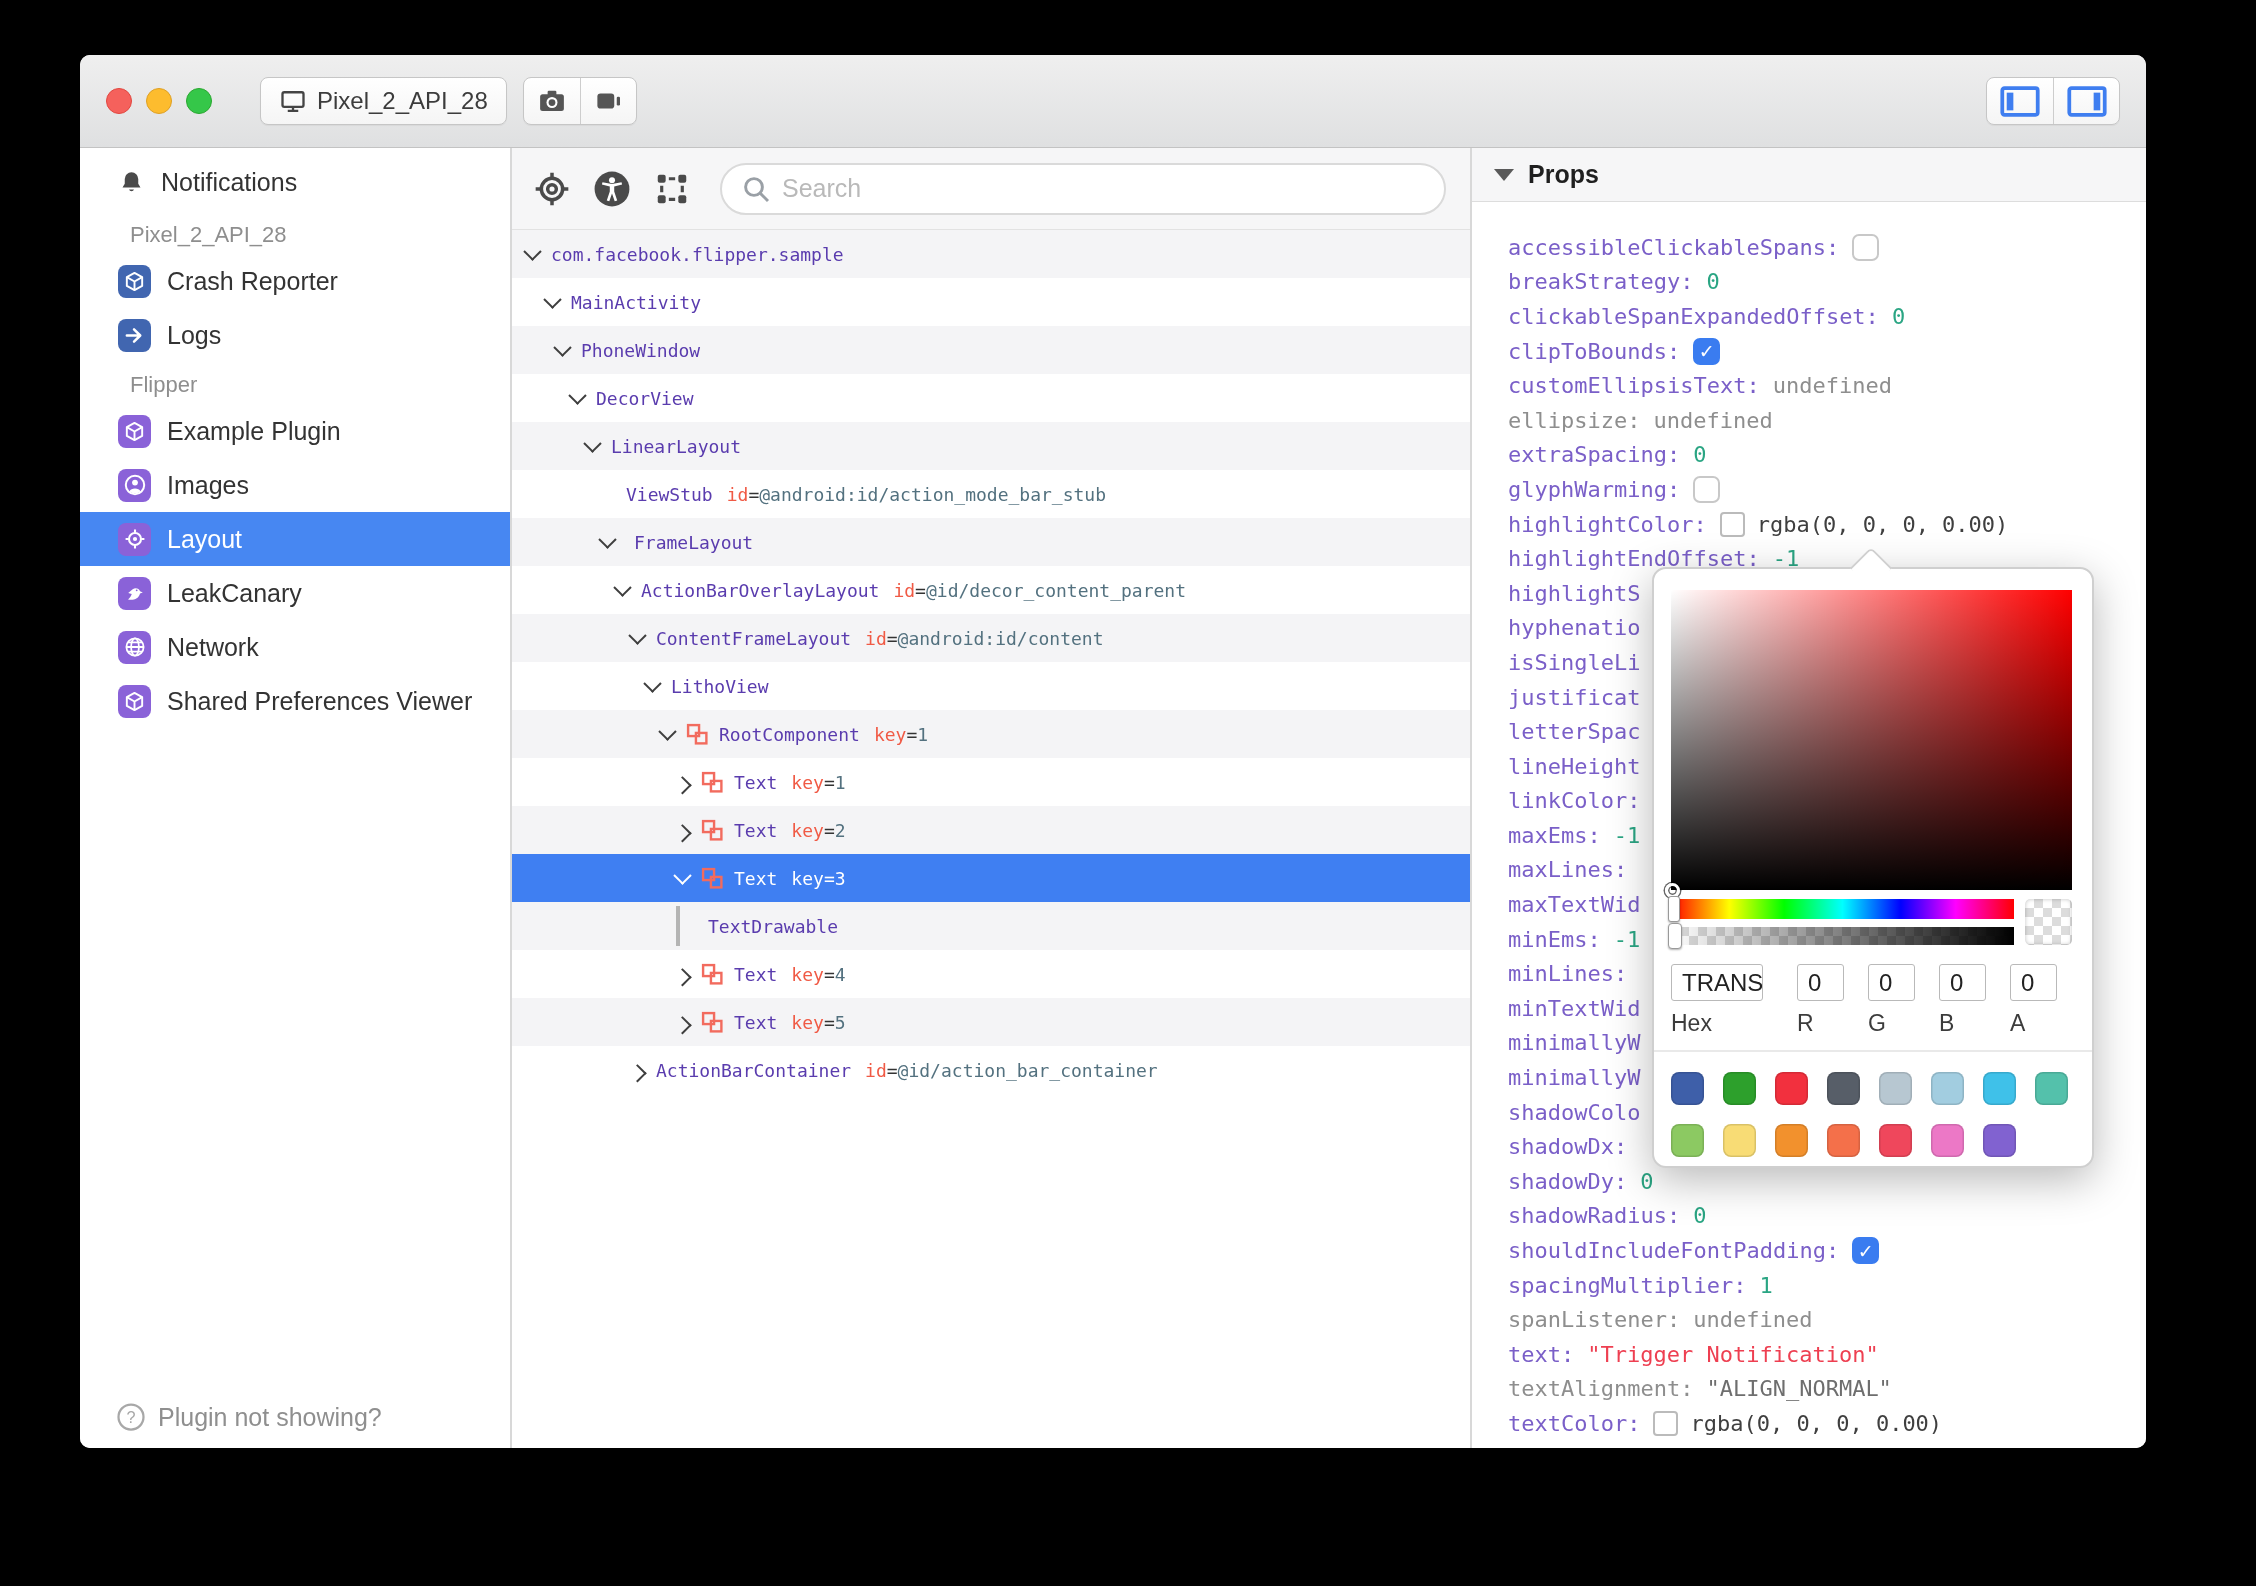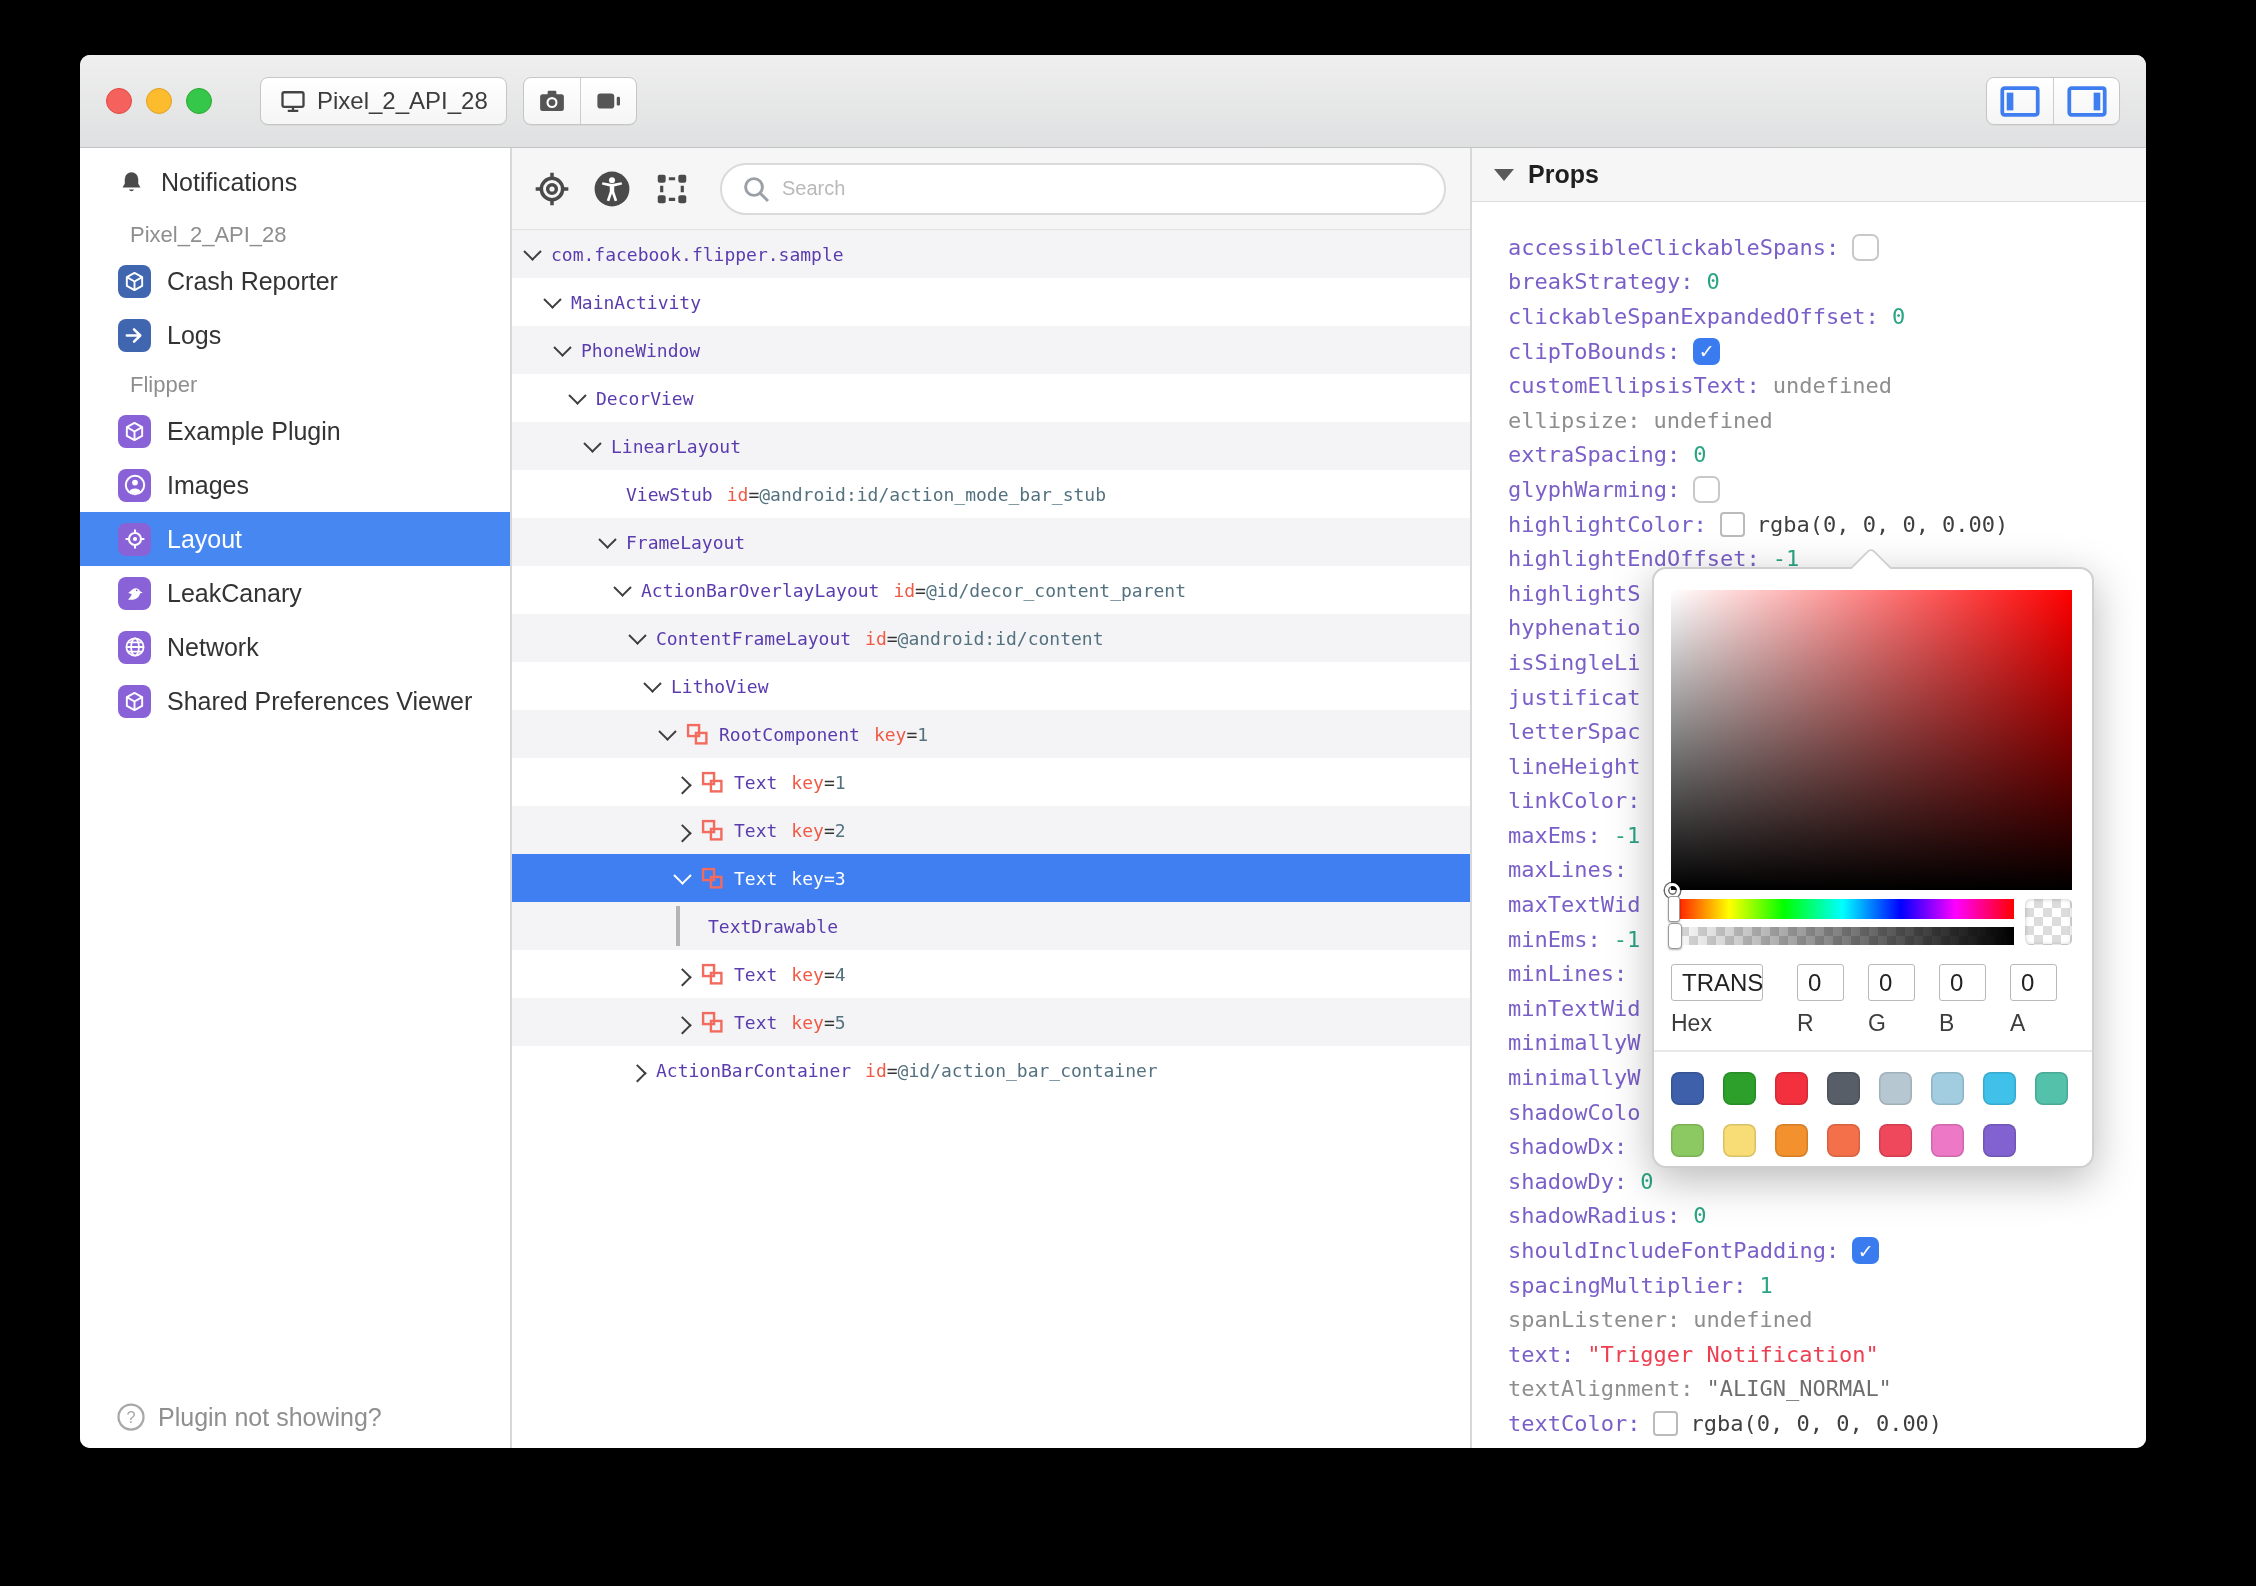--- a/index.html
+++ b/index.html
@@ -49,21 +49,21 @@
   .side-row.sel { background:#4787f2; color:#fff; }
   .side-footer { position:absolute; left:36px; bottom:16px; display:flex; align-items:center; gap:12px; font-size:25px; color:#8f8f8f; }
 
   
   .center { width:960px; flex:none; border-right:2px solid #d8d8d8; display:flex; flex-direction:column; background:#fff; }
   .toolbar { height:82px; flex:none; background:#f6f6f7; border-bottom:1.5px solid #e2e2e2;
              display:flex; align-items:center; padding:0 24px 0 14px; gap:8px; }
   .tool-icon { width:52px; height:52px; display:flex; align-items:center; justify-content:center; background:transparent; border:none; }
   .search { flex:1; height:52px; margin-left:14px; background:#fff; border:2px solid #dadada; border-radius:26px;
             display:flex; align-items:center; padding:0 18px; gap:10px; }
-  .search input { border:none; outline:none; flex:1; font-size:20px; color:#0f766e; background:transparent; font-family:"Liberation Sans",sans-serif; }
+  .search input { border:none; outline:none; flex:1; font-size:25px; color:#0f766e; background:transparent; font-family:"Liberation Sans",sans-serif; }
   .search input::placeholder { color:#b9b9b9; }
 
   .tree { flex:1; overflow:hidden; font-family:"DejaVu Sans Mono", monospace; font-size:18px; }
   .trow { height:48px; display:flex; align-items:center; white-space:nowrap; }
   .trow.alt { background:#f4f4f6; }
   .trow.sel { background:#3f7ff2; }
   .chev { width:13px; height:13px; flex:none; margin-right:12px;
           border-right:2.6px solid #3e3e3e; border-bottom:2.6px solid #3e3e3e; }
   .chev.open   { transform:rotate(45deg) translate(-2px,-2px); }
   .chev.closed { transform:rotate(-45deg) translate(-2px,2px); }
@@ -357,21 +357,21 @@
             <span class="chev open"></span>
             <span class="tname">LinearLayout</span>
           </div>
           <div class="trow" style="padding-left: 89px;">
             <span class="chev-sp"></span>
             <span class="tname">ViewStub</span>
             <span class="akey">id</span>
             <span class="aeq">=</span>
             <span class="aval">@android:id/action_mode_bar_stub</span>
           </div>
-          <div class="trow alt" style="padding-left: 89px;">
+          <div class="trow alt" style="padding-left: 89px; gap: 8px;">
             <span class="chev open"></span>
             <span class="tname">FrameLayout</span>
           </div>
           <div class="trow" style="padding-left: 104px;">
             <span class="chev open"></span>
             <span class="tname">ActionBarOverlayLayout</span>
             <span class="akey">id</span>
             <span class="aeq">=</span>
             <span class="aval">@id/decor_content_parent</span>
           </div>

